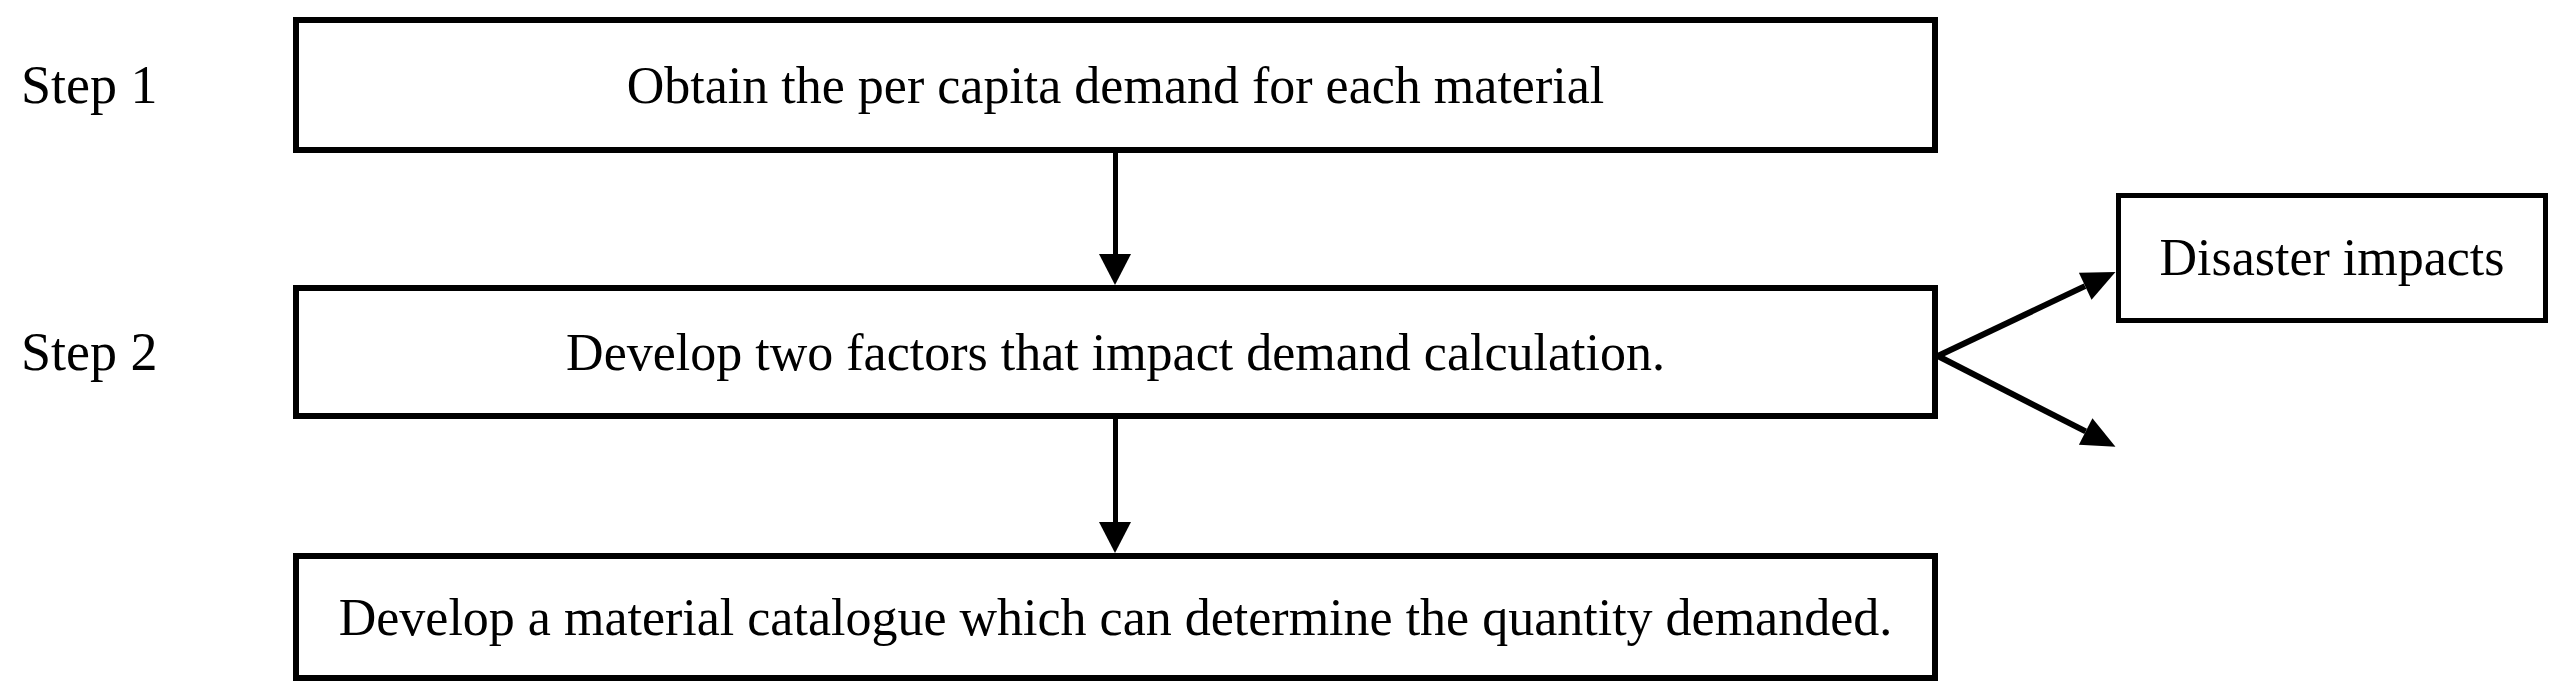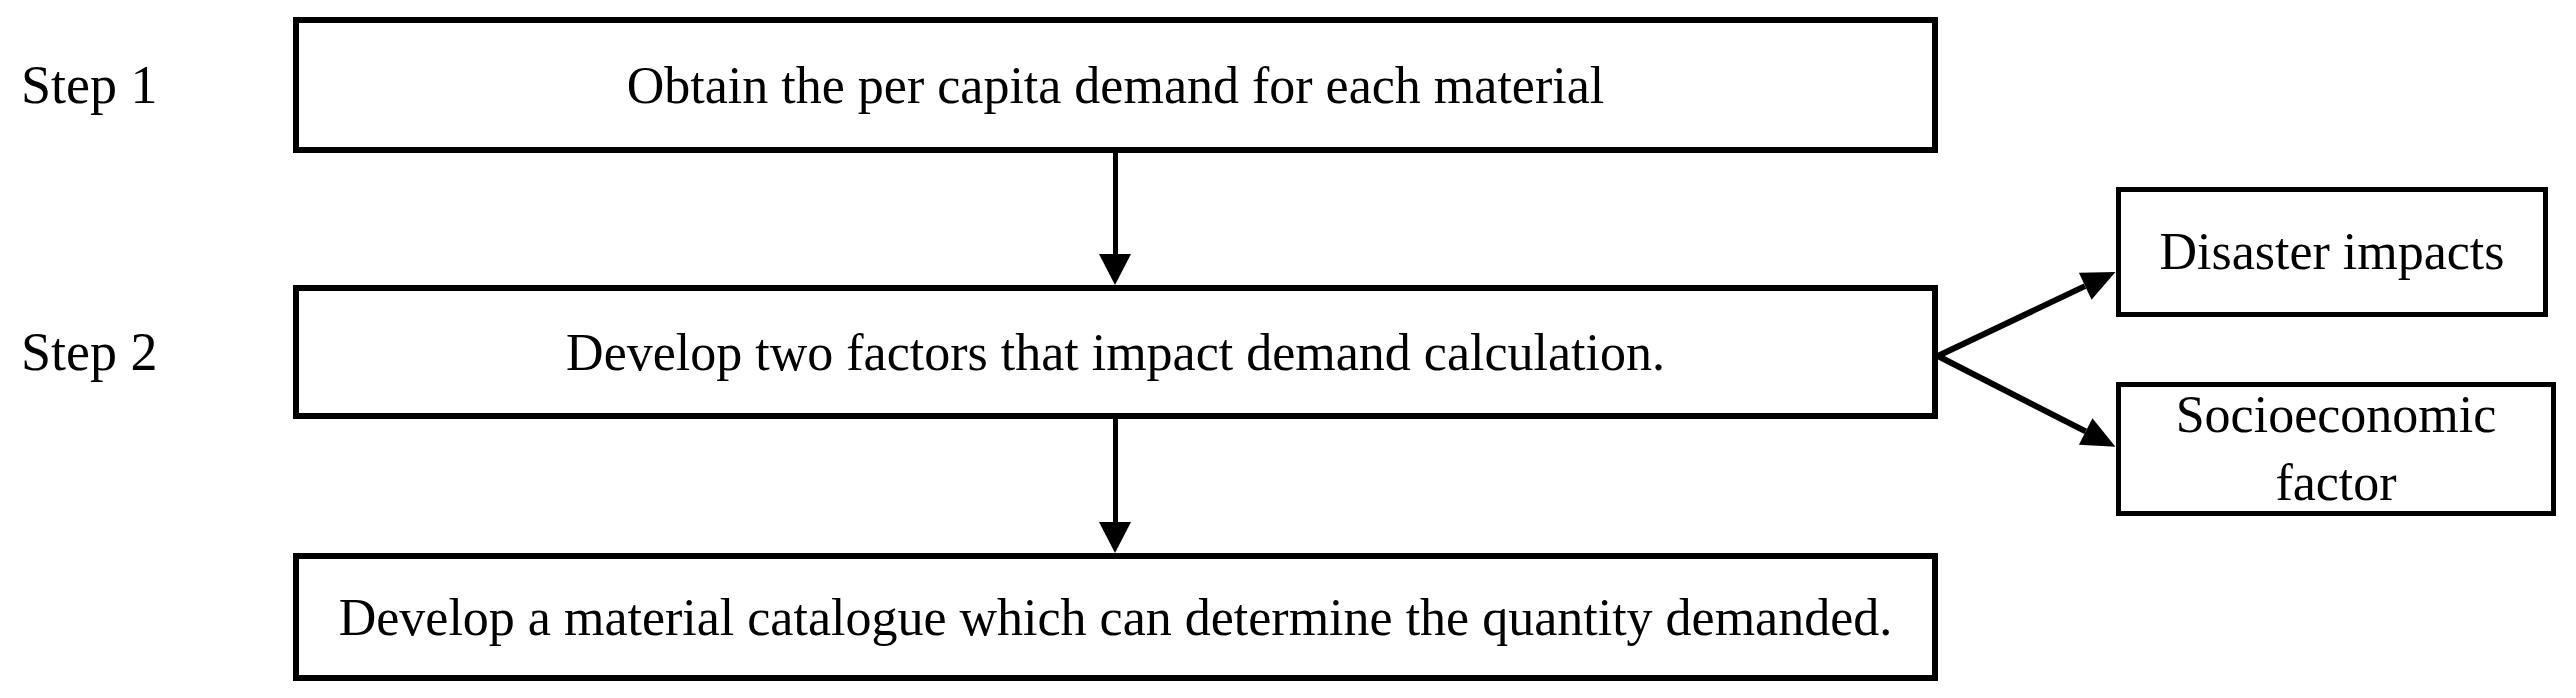--- a/index.html
+++ b/index.html
@@ -84,25 +84,22 @@
   <div class="main-box" style="top:17px;height:136px;text-align:center;">
     <span>Obtain the per capita demand for each material</span>
   </div>
   <div class="main-box" style="top:285px;height:134px;">
     <span>Develop two factors that impact demand calculation.</span>
   </div>
   <div class="main-box" style="top:553px;height:128px;">
     <span>Develop a material catalogue which can determine the quantity demanded.</span>
   </div>
 
-  <div class="side-box" style="top:187px;height:130px;width:432px;">
+  <div class="side-box" style="top:193px;height:130px;width:432px;">
     <span>Disaster impacts</span>
-  </div>
-  <div class="side-box" style="top:382px;height:134px;width:440px;">
-    <span>Socioeconomic factor</span>
   </div>
 
   <div class="arrow-line-v" style="left:1113px;top:153px;height:102px;"></div>
   <div class="arrow-head-v" style="left:1099px;top:254px;"></div>
 
   <div class="arrow-line-v" style="left:1113px;top:419px;height:104px;"></div>
   <div class="arrow-head-v" style="left:1099px;top:522px;"></div>
 
   <svg class="branch-svg" viewBox="0 0 270 300">
     <line x1="13" y1="148" x2="211" y2="54" stroke="#000000" stroke-width="8"></line>

